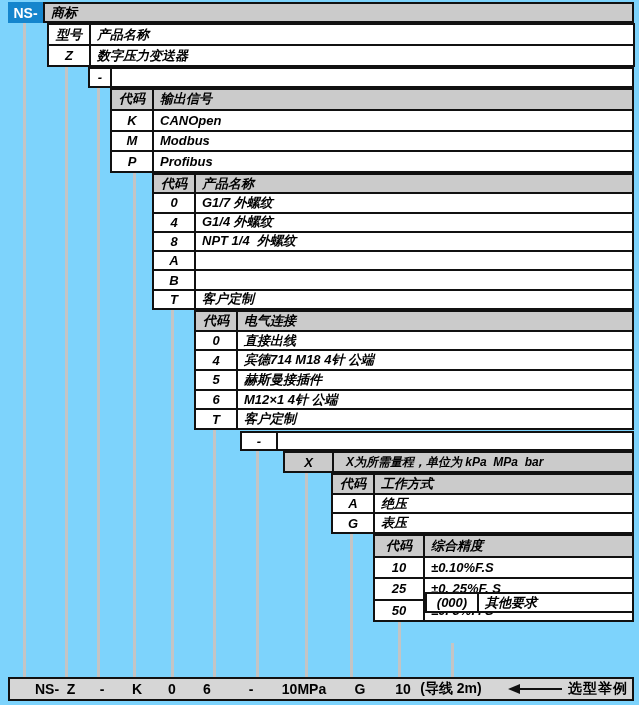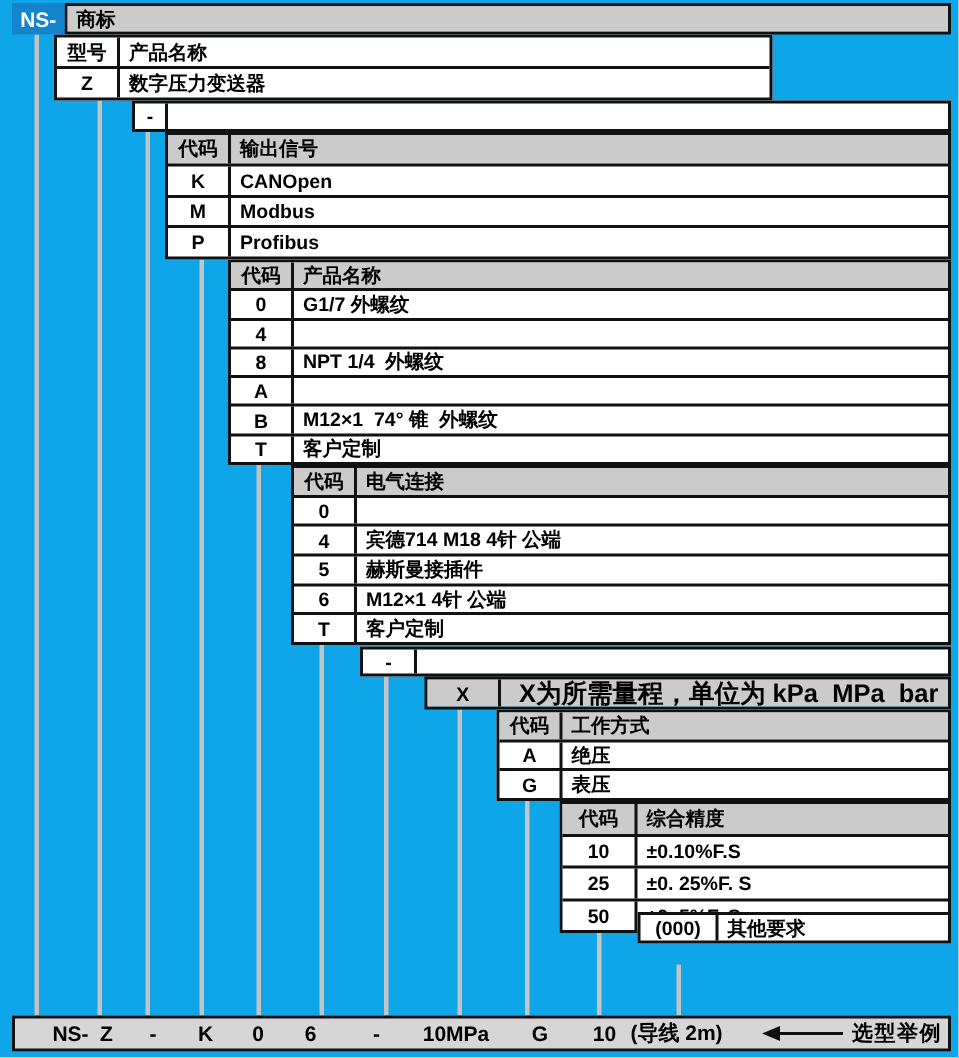--- a/index.html
+++ b/index.html
@@ -4,40 +4,40 @@
 <style>
   :root{
     --accent:#1485cd;
     --header:#cbcbcb;
     --bar:#d6d6d6;
     --line:#c4c4c4;
     --border:#111111;
   }
   html,body{margin:0;padding:0;background:#fff;}
   .page{
-    position:relative;width:639px;height:705px;background:#0ea5e9;overflow:hidden;
+    position:relative;width:639px;height:705px;background:#7dd3fc;overflow:hidden;
     font-family:"Liberation Sans","DejaVu Sans",sans-serif;
     font-weight:700;font-size:13px;color:#000;
   }
   
   .vl{position:absolute;width:3px;background:var(--line);z-index:1;}
   
   .tbl{
     position:absolute;display:flex;flex-direction:column;
-    border:2px solid var(--border);background:#fff;box-sizing:border-box;z-index:2;
+    border:2px solid var(--border);background:#fff;box-sizing:border-box;z-index:2;font-style:italic;
   }
   .row{flex:1;display:flex;border-top:2px solid var(--border);min-height:0;}
   .row:first-child{border-top:none;}
   .hdr{background:var(--header);}
   .c0{
     flex:0 0 auto;width:var(--cw,42px);display:flex;align-items:center;justify-content:center;
     border-right:2px solid var(--border);box-sizing:border-box;white-space:pre;
   }
   .c1{flex:1;display:flex;align-items:center;padding-left:6px;white-space:pre;min-width:0;}
-  .xdesc{font-size:17px;padding-left:12px;}
+  .xdesc{font-size:12px;padding-left:12px;}
   
   .brand{
     position:absolute;left:8px;top:2px;width:35px;height:21px;background:var(--accent);
     color:#fff;display:flex;align-items:center;justify-content:center;font-size:14px;z-index:3;
   }
   
   .bar{
     position:absolute;left:8px;top:677px;width:626px;height:24px;background:var(--bar);
     border:2px solid var(--border);box-sizing:border-box;z-index:2;
   }
@@ -68,21 +68,21 @@
   <div class="vl" style="left:451px;top:643px;height:34px;"></div>
 
   <div class="brand">NS-</div>
 
   <div class="tbl" style="left:43px;top:2px;width:591px;height:21px;">
     <div class="row hdr">
         <div class="c1">商标</div>
       </div>
   </div>
 
-  <div class="tbl" style="left:36px;top:23px;width:479px;height:44px;">
+  <div class="tbl" style="left:47px;top:23px;width:588px;height:44px;">
     <div class="row">
       <div class="c0">型号</div>
       <div class="c1">产品名称</div>
     </div>
     <div class="row">
       <div class="c0">Z</div>
       <div class="c1">数字压力变送器</div>
     </div>
   </div>
 
@@ -116,45 +116,46 @@
     <div class="row hdr">
       <div class="c0">代码</div>
       <div class="c1">产品名称</div>
     </div>
     <div class="row">
       <div class="c0">0</div>
       <div class="c1">G1/7 外螺纹</div>
     </div>
     <div class="row">
       <div class="c0">4</div>
+      <div class="c1">G1/4 外螺纹</div>
     </div>
     <div class="row">
       <div class="c0">8</div>
       <div class="c1">NPT 1/4  外螺纹</div>
     </div>
     <div class="row">
       <div class="c0">A</div>
     </div>
     <div class="row">
       <div class="c0">B</div>
-      <div class="c1">M12×1  74° 锥  外螺纹</div>
     </div>
     <div class="row">
       <div class="c0">T</div>
       <div class="c1">客户定制</div>
     </div>
   </div>
 
   <div class="tbl" style="left:194px;top:310px;width:440px;height:120px;">
     <div class="row hdr">
       <div class="c0">代码</div>
       <div class="c1">电气连接</div>
     </div>
     <div class="row">
       <div class="c0">0</div>
+      <div class="c1">直接出线</div>
     </div>
     <div class="row">
       <div class="c0">4</div>
       <div class="c1">宾德714 M18 4针 公端</div>
     </div>
     <div class="row">
       <div class="c0">5</div>
       <div class="c1">赫斯曼接插件</div>
     </div>
     <div class="row">
@@ -208,21 +209,21 @@
     <div class="row">
       <div class="c0">25</div>
       <div class="c1">±0. 25%F. S</div>
     </div>
     <div class="row">
       <div class="c0">50</div>
       <div class="c1">±0. 5%F. S</div>
     </div>
   </div>
 
-  <div class="tbl" style="left:425px;top:608px;width:209px;height:21px;--cw:52px;">
+  <div class="tbl" style="left:425px;top:592px;width:209px;height:21px;--cw:52px;">
     <div class="row">
       <div class="c0">(000)</div>
       <div class="c1">其他要求</div>
     </div>
   </div>
 
   <div class="bar"></div>
   <span class="bar-label" style="left:47px;">NS-</span>
   <span class="bar-label" style="left:71px;">Z</span>
   <span class="bar-label" style="left:102px;">-</span>

